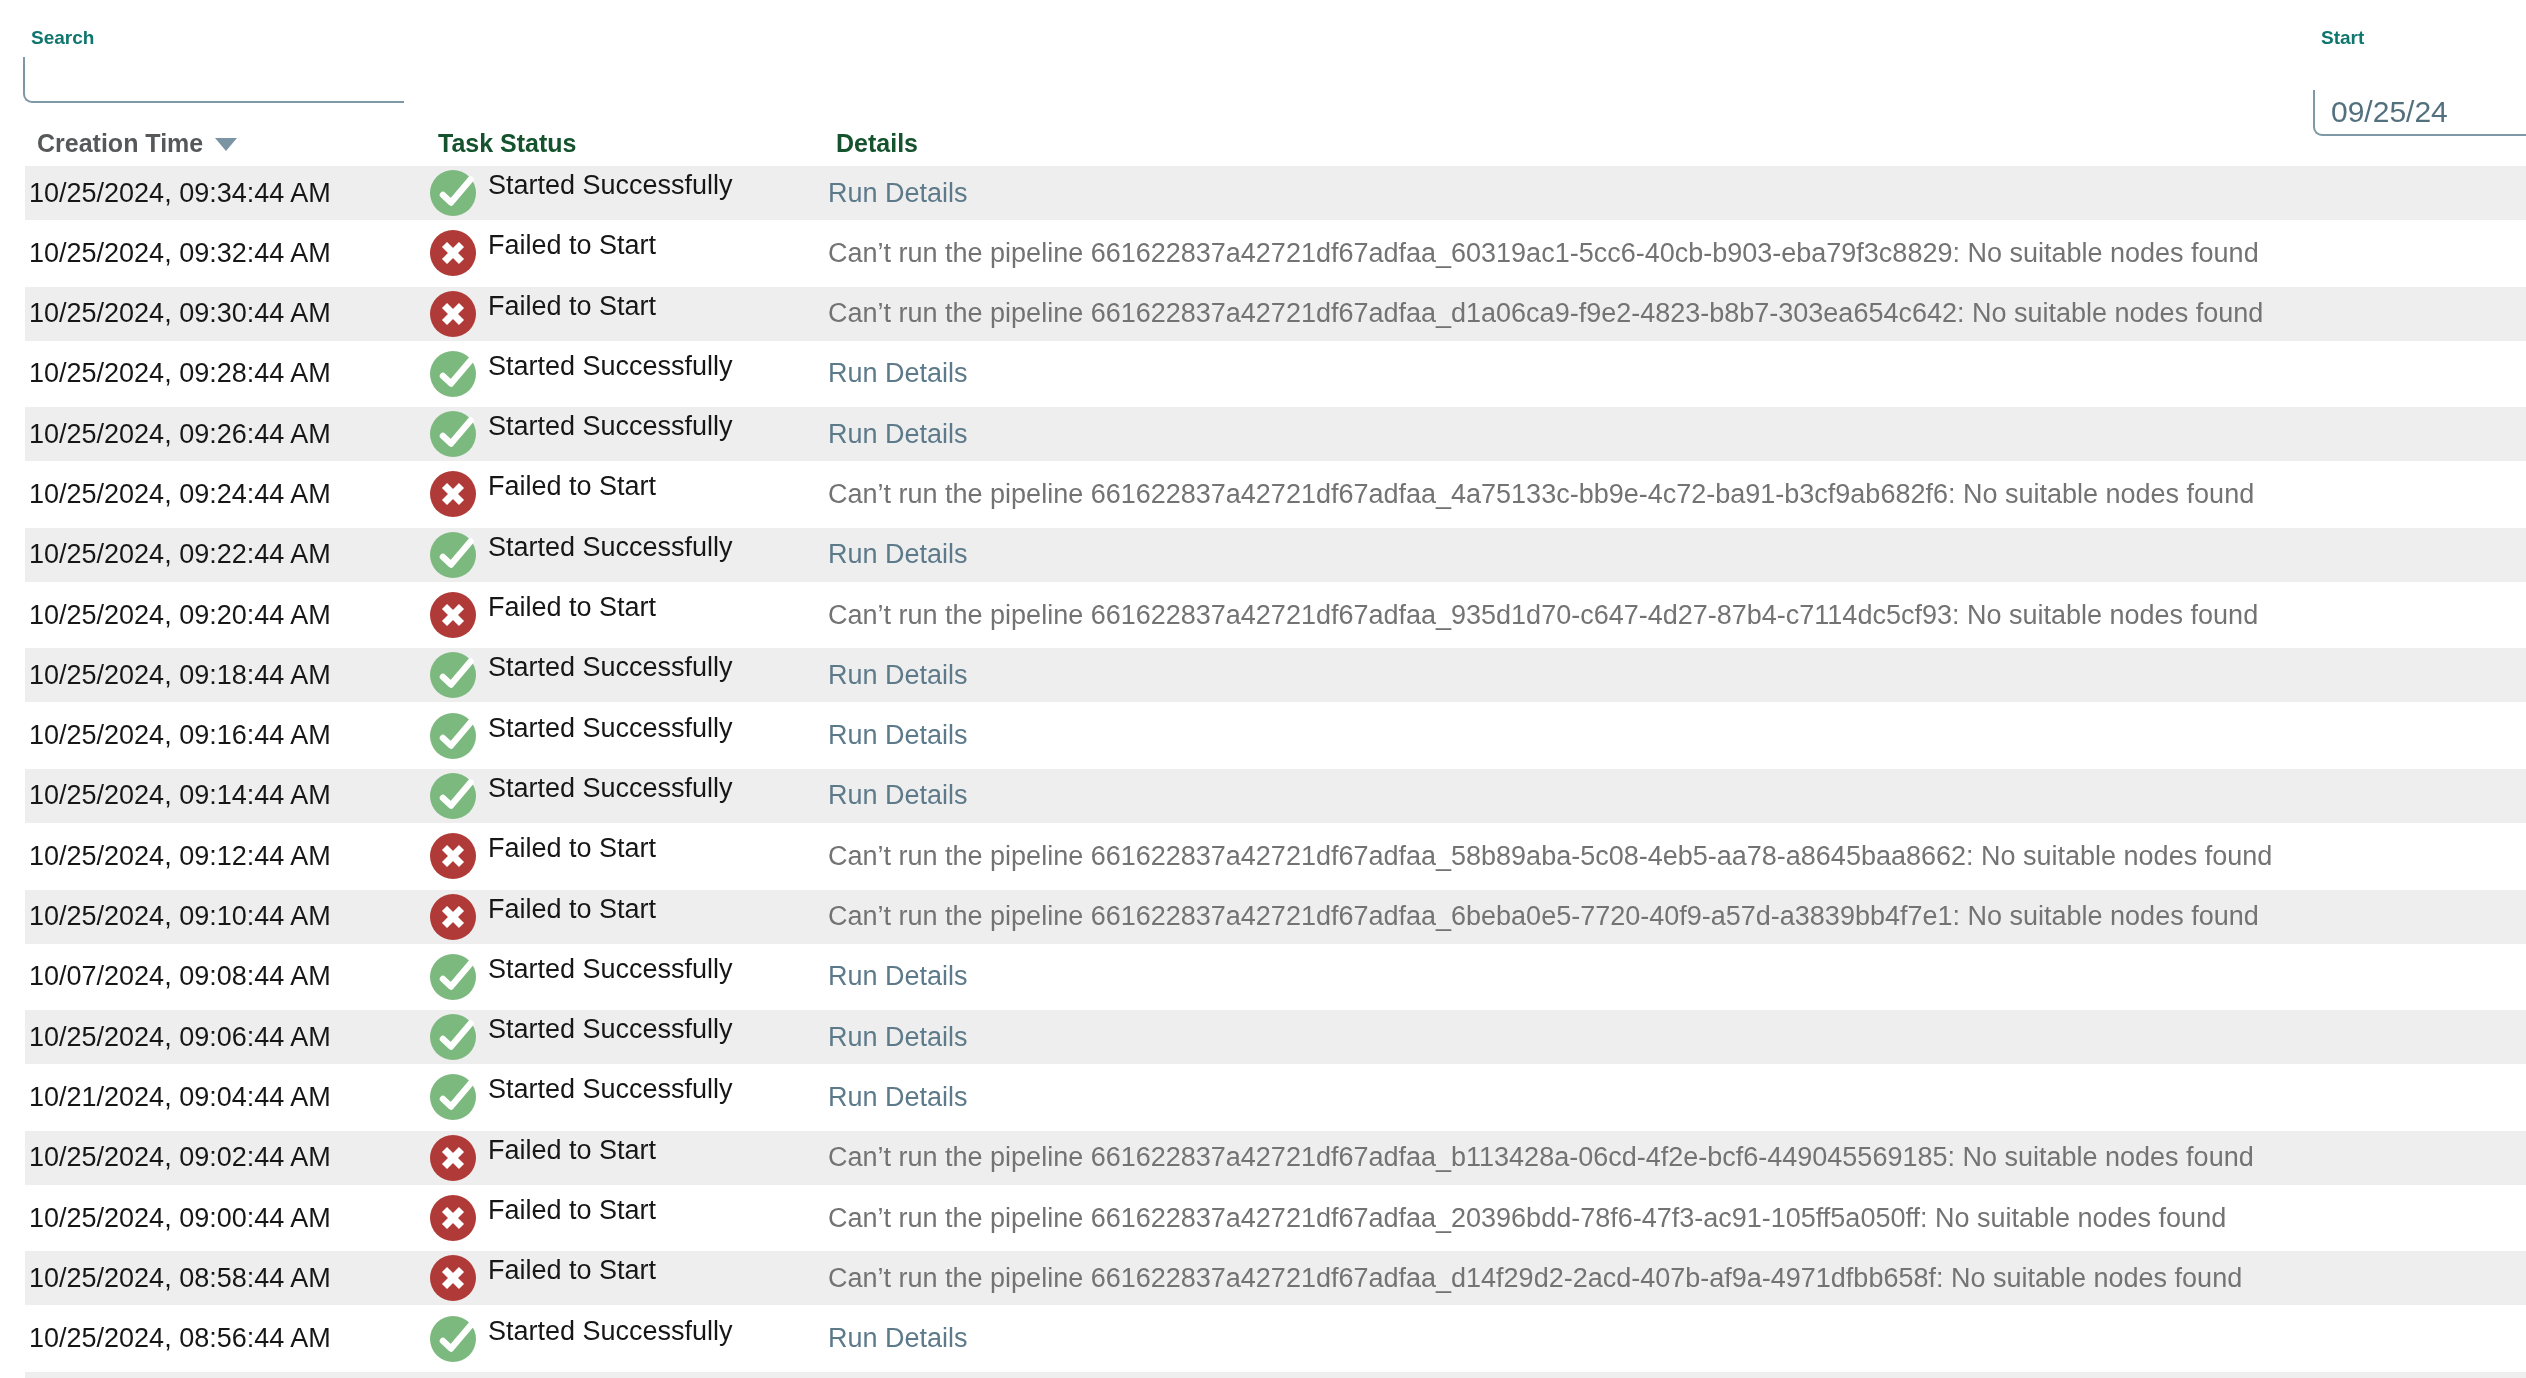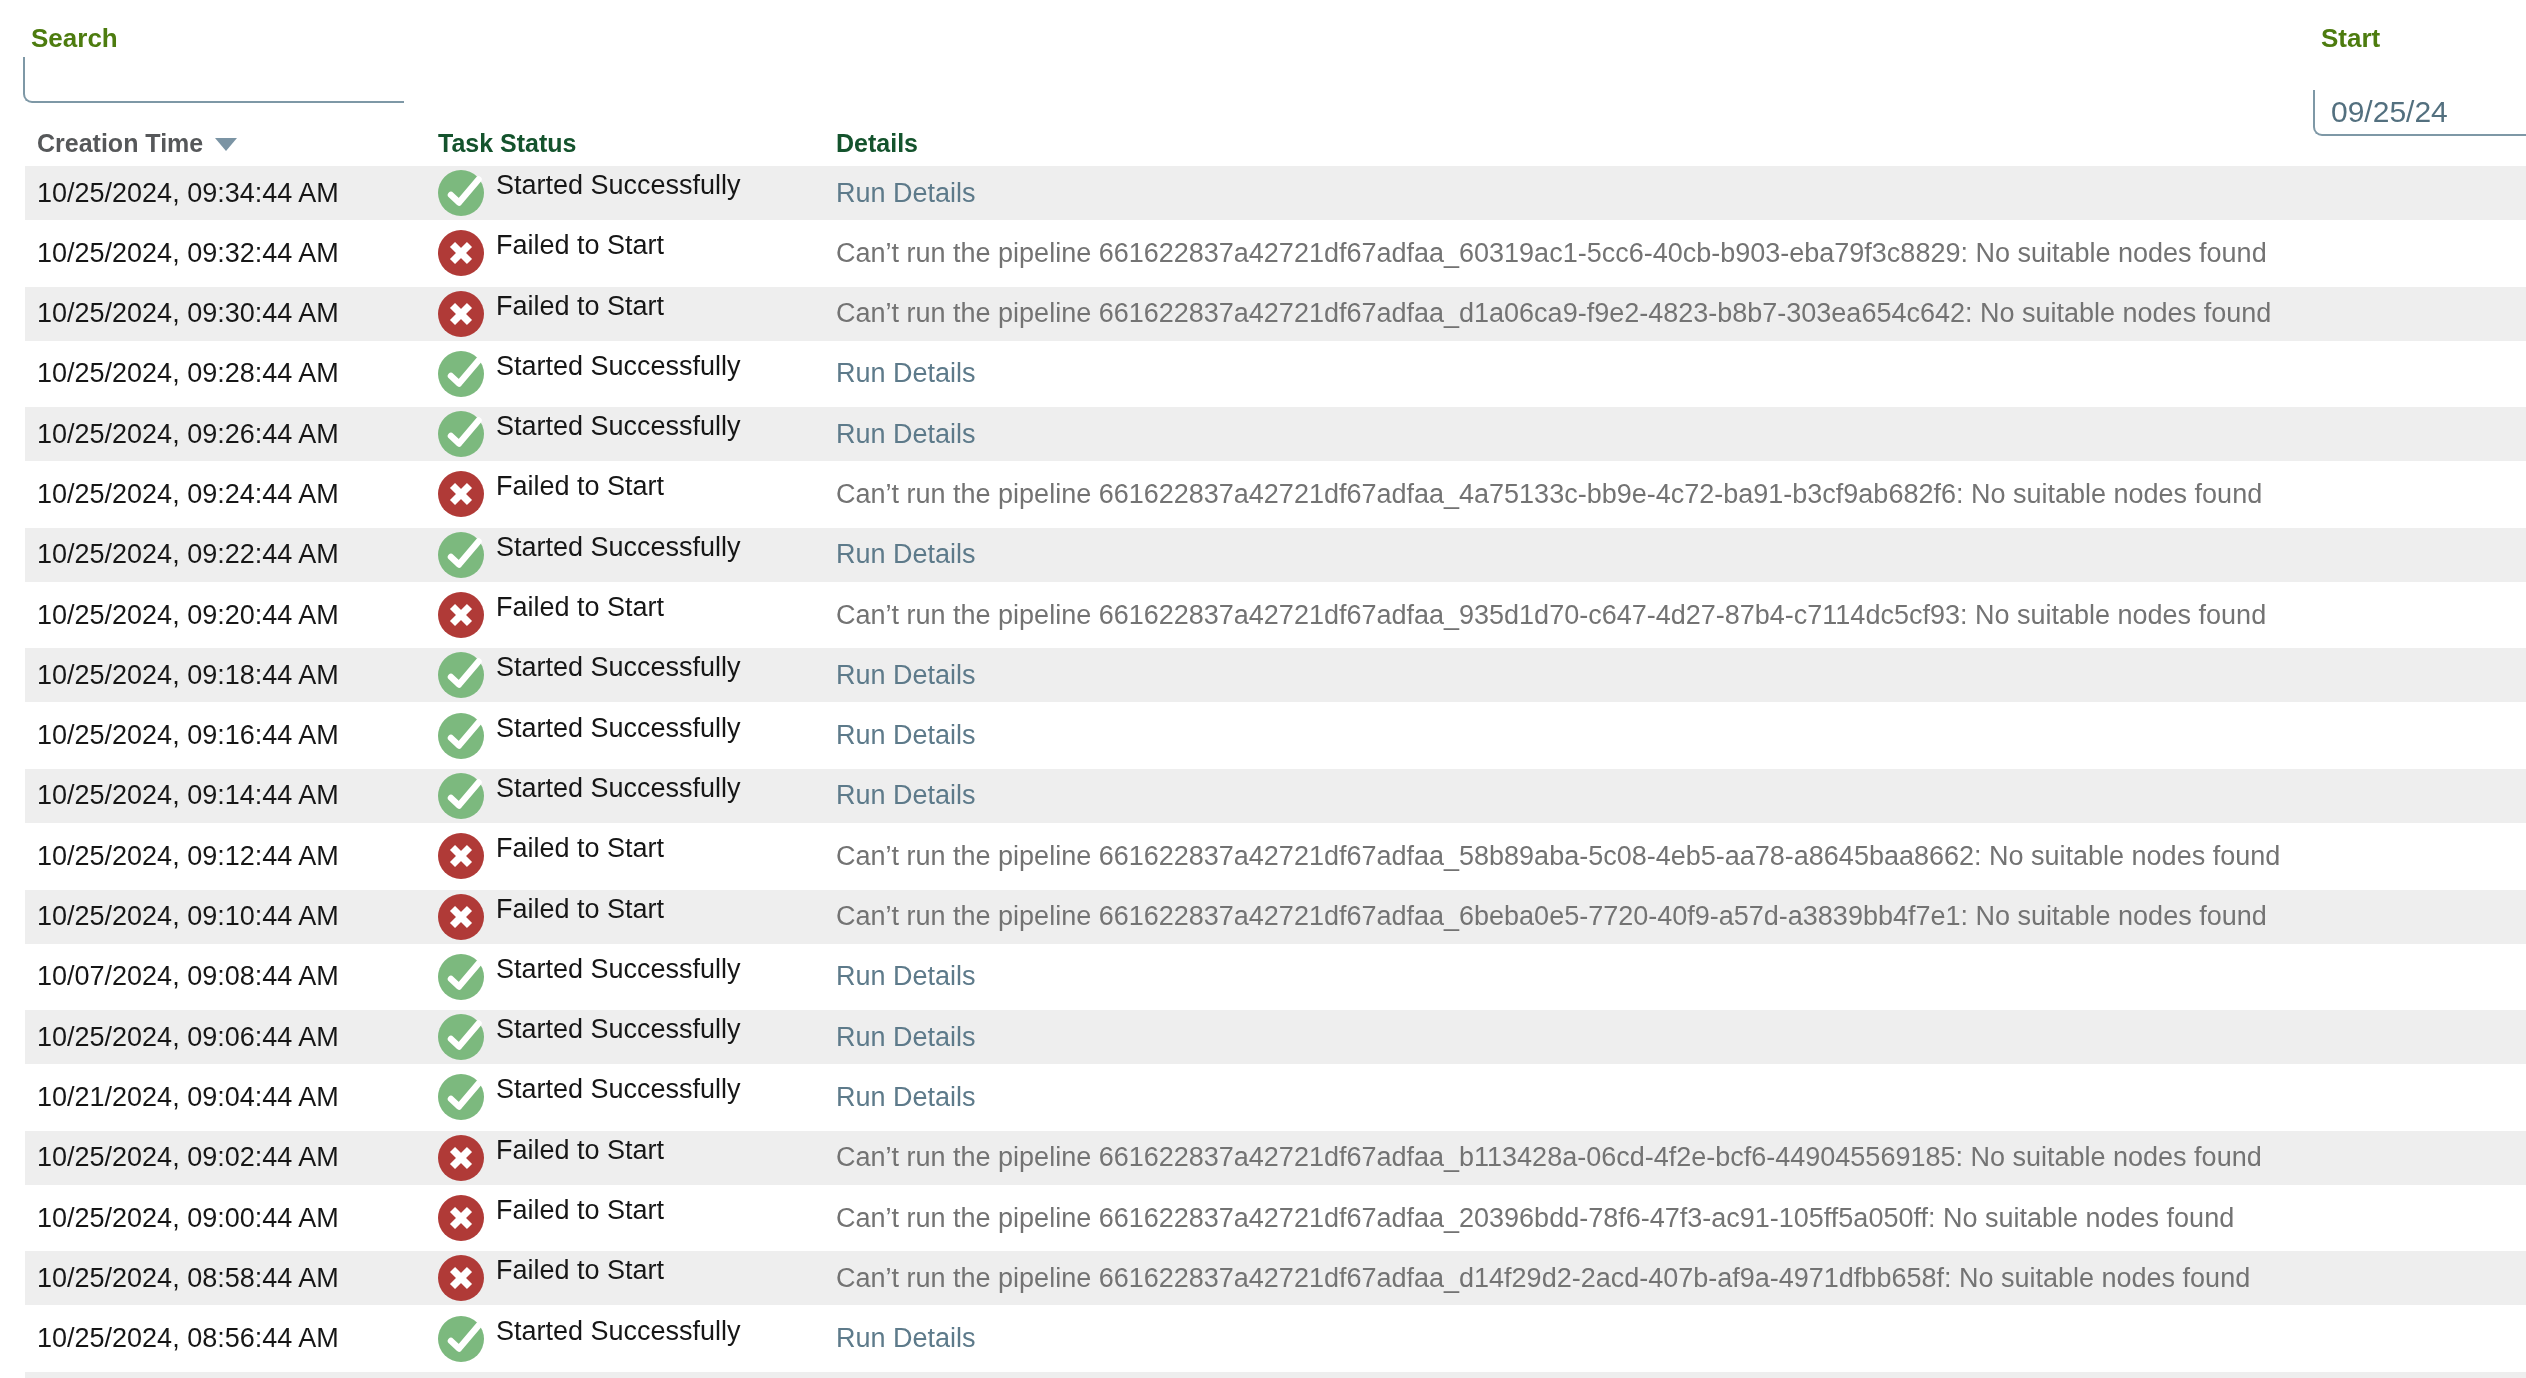--- a/index.html
+++ b/index.html
@@ -4,21 +4,21 @@
 <style>
   html,body{margin:0;padding:0;}
   body{
     width:2526px;height:1378px;overflow:hidden;background:#ffffff;
     font-family:"Liberation Sans", sans-serif;
     -webkit-font-smoothing:antialiased;
   }
   
   .topbar{position:relative;height:120px;}
   .filter-group{position:absolute;top:22px;}
-  .filter-label{display:block;font-size:26px;font-weight:700;color:#4d7c0f;margin-left:8px;line-height:32px;}
+  .filter-label{display:block;font-size:19px;font-weight:700;color:#0f766e;margin-left:8px;line-height:32px;}
   .filter-input{
     display:block;box-sizing:border-box;height:46px;margin-top:3px;
     border:none;border-left:2px solid #7e98a6;border-bottom:2px solid #7e98a6;
     border-bottom-left-radius:9px;background:transparent;outline:none;
     font-family:"Liberation Sans", sans-serif;
   }
   .search-group{left:23px;}
   .search-group .filter-input{width:381px;font-size:27px;color:#2b2b2b;padding:0 10px;}
   .start-group{left:2313px;right:0;}
   .start-group .filter-input{width:213px;font-size:30px;color:#53707f;padding:0 0 0 16px;margin-top:36px;}
@@ -30,21 +30,21 @@
   .col-time{width:401px;flex:0 0 401px;}
   .col-status{width:398px;flex:0 0 398px;}
   .col-details{flex:1 1 auto;min-width:0;}
   .sort-arrow{
     width:0;height:0;margin-left:12px;margin-top:3px;
     border-left:11px solid transparent;border-right:11px solid transparent;
     border-top:13px solid #7b94a4;
   }
   .row{
     display:flex;align-items:center;height:54px;margin-bottom:6.3px;
-    padding-left:12px;box-sizing:border-box;font-size:27px;color:#161616;
+    padding-left:4px;box-sizing:border-box;font-size:27px;color:#161616;
   }
   .row.grey{background:#eeeeee;}
   .cell-time{width:401px;flex:0 0 401px;}
   .cell-status{width:398px;flex:0 0 398px;display:flex;align-items:flex-start;}
   .cell-details{flex:1 1 auto;min-width:0;white-space:nowrap;overflow:hidden;}
   .status-icon{width:46px;height:46px;flex:0 0 46px;}
   .status-icon svg{overflow:visible;display:block;}
   .status-icon .glyph-check,.status-icon .glyph-x{display:none;}
   .status-icon.success .circle{fill:#7cb97e;}
   .status-icon.success .glyph-check{display:block;}

